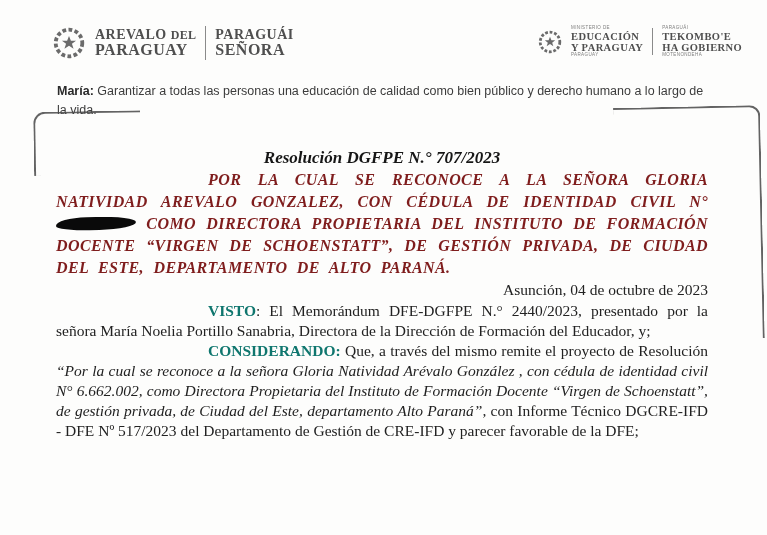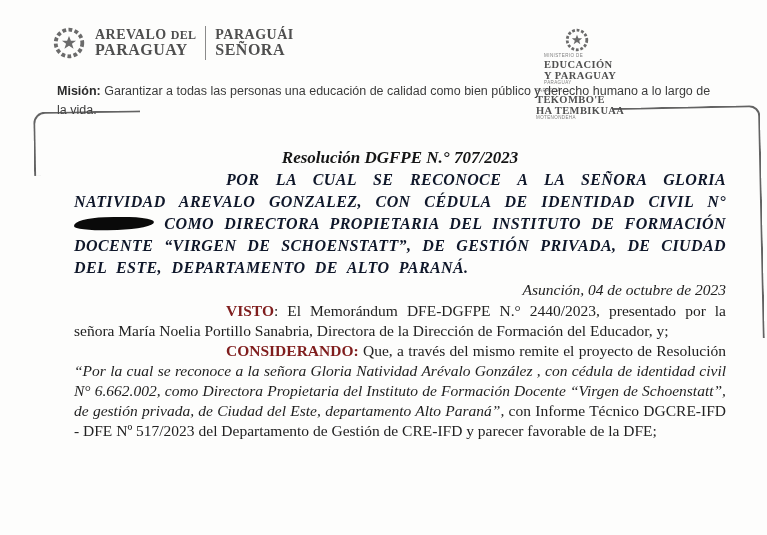--- a/index.html
+++ b/index.html
@@ -9,21 +9,21 @@
     background:#fdfdfc;
     overflow:hidden;
     font-family:"Liberation Serif", serif;
     color:#1e1e1e;
   }
 
   
   .hdr{position:absolute;top:18px;left:0;width:767px;height:55px;}
   .logo-group{position:absolute;display:flex;align-items:center;color:#4f4f4f;}
   .logo-left{left:50px;top:6px;}
-  .logo-right{left:536px;top:8px;flex-direction:column;}
+  .logo-right{left:536px;top:8px;}
   .emblem{flex:0 0 auto;margin-right:7px;}
   .gob-text{line-height:1.02;font-weight:bold;letter-spacing:.5px;white-space:nowrap;}
   .gob-text .l1{font-size:14px;}
   .gob-text .l1 .small{font-size:12px;letter-spacing:.3px;font-family:Liberation Serif, serif;}
   .gob-text .l2{font-size:16px;}
   .vdiv{width:1px;background:#8a8a8a;align-self:stretch;margin:2px 9px;}
   .mec-col{line-height:1.05;white-space:nowrap;}
   .tiny{font-size:4.5px;letter-spacing:.4px;color:#7d7d7d;font-family:"Liberation Sans",sans-serif;}
   .mec-big{font-size:10.5px;font-weight:bold;letter-spacing:.4px;}
 
@@ -44,49 +44,49 @@
     transform:rotate(-1deg);transform-origin:top left;
   }
   .frame-tr{
     left:613px;top:105px;width:145px;height:231px;
     border-right-width:2px;border-top-width:2px;
     border-top-right-radius:11px;
     transform:rotate(-1.2deg);transform-origin:top right;
   }
 
   
-  .doc{position:absolute;left:74px;top:147px;width:652px;}
+  .doc{position:absolute;left:56px;top:147px;width:652px;}
   .doc p{margin:0;}
   .title{
     text-align:center;font-weight:bold;font-style:italic;
     font-size:17px;line-height:22px;margin:0 0 12px 0;color:#161616;
   }
   .subject{
-    font-weight:bold;font-style:italic;color:#0f172a;
+    font-weight:bold;font-style:italic;color:#7f1d1d;
     font-size:16px;line-height:22px;
     text-align:justify;text-indent:152px;
     letter-spacing:.4px;word-spacing:5px;
     margin:0 0 28px 0;
   }
   .redaction{
     display:inline-block;width:80px;height:13px;
     background:#0a0a0a;vertical-align:-1px;
     border-radius:46% 60% 55% 50% / 70% 55% 65% 45%;
     transform:rotate(-1.5deg);
   }
   .dateline{
     text-align:right;font-size:15.5px;line-height:22px;
-    margin:0 0 16px 0;color:#222;font-style:italic;
+    margin:0 0 16px 0;color:#222;
   }
   .body-par{
     font-size:15.5px;line-height:20px;text-align:justify;
     text-indent:152px;color:#222;
   }
   .visto{margin:0 0 6px 0;}
-  .b{font-weight:bold;color:#7f1d1d;}
+  .b{font-weight:bold;color:#0f766e;}
   .it{font-style:italic;}
 </style>
 </head>
 <body>
 
 <div class="page">
 
   <div class="hdr">
 
     <div class="logo-group logo-left">
@@ -116,27 +116,27 @@
       <div class="mec-col">
         <div class="tiny">MINISTERIO DE</div>
         <div class="mec-big">EDUCACIÓN</div>
         <div class="mec-big">Y PARAGUAY</div>
         <div class="tiny">PARAGUAY</div>
       </div>
       <div class="vdiv"></div>
       <div class="mec-col">
         <div class="tiny">PARAGUÁI</div>
         <div class="mec-big">TEKOMBO'E</div>
-        <div class="mec-big">HA TEMBIKUAA</div>
+        <div class="mec-big">HA GOBIERNO</div>
         <div class="tiny">MOTENONDEHA</div>
       </div>
     </div>
   </div>
 
-  <div class="mission"><b>Misión:</b><span> Garantizar a todas las personas una educación de calidad como bien público y derecho humano a lo largo de la vida.</span></div>
+  <div class="mission"><b>María:</b><span> Garantizar a todas las personas una educación de calidad como bien público y derecho humano a lo largo de la vida.</span></div>
 
   <div class="frame frame-tl"></div>
   <div class="frame frame-tr"></div>
 
   <div class="doc">
 
     <p class="title">Resolución DGFPE N.° 707/2023</p>
 
     <p class="subject"><span>POR LA CUAL SE RECONOCE A LA SEÑORA GLORIA NATIVIDAD AREVALO GONZALEZ, CON CÉDULA DE IDENTIDAD CIVIL N° </span><span class="redaction"></span><span> COMO DIRECTORA PROPIETARIA DEL INSTITUTO DE FORMACIÓN DOCENTE “VIRGEN DE SCHOENSTATT”, DE GESTIÓN PRIVADA, DE CIUDAD DEL ESTE, DEPARTAMENTO DE ALTO PARANÁ.</span></p>
 

